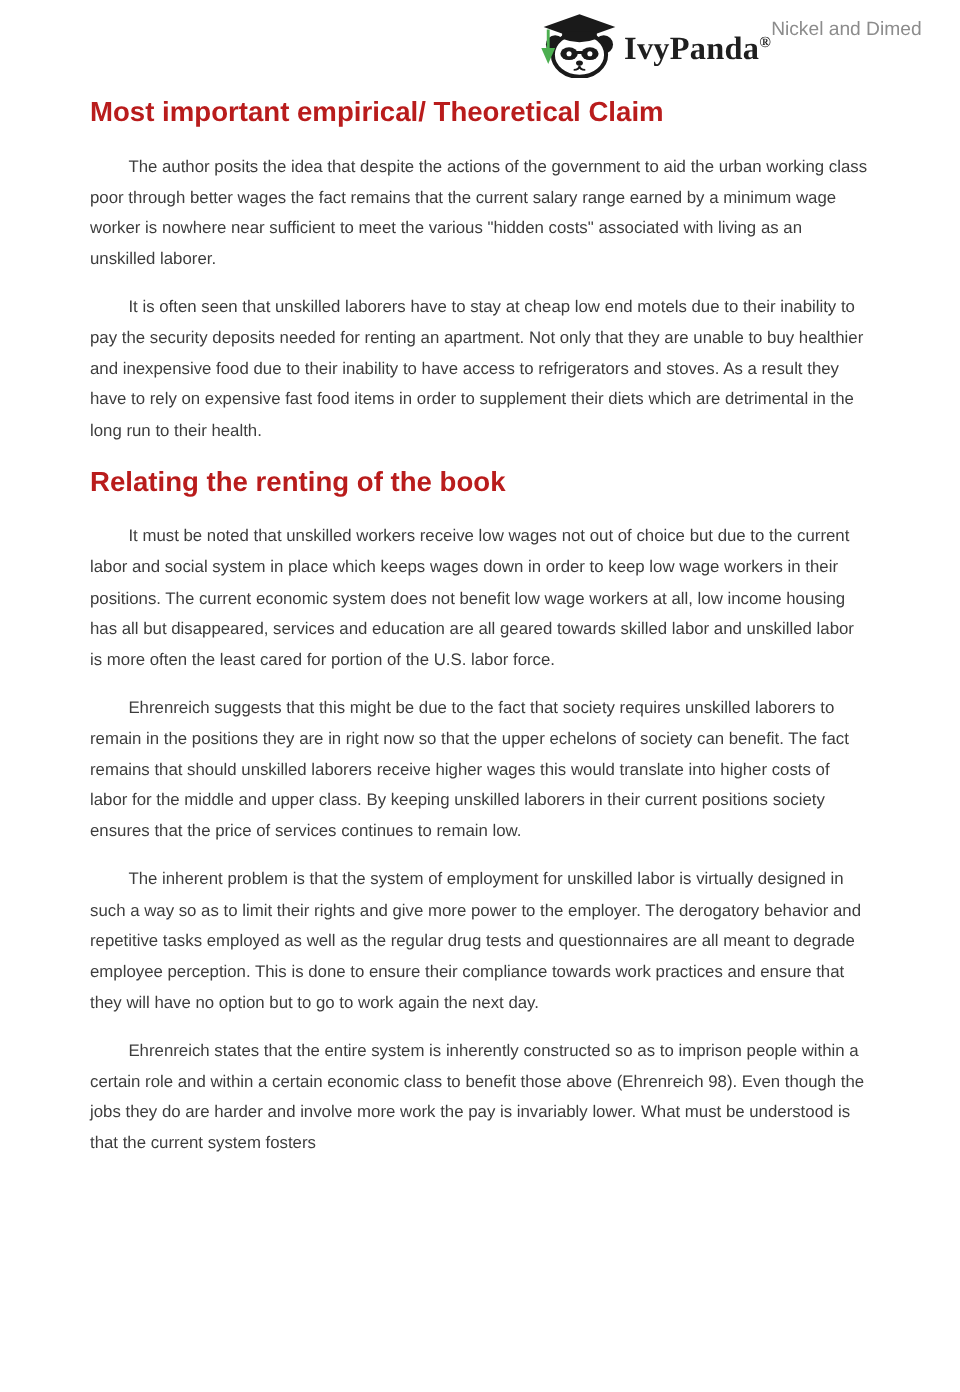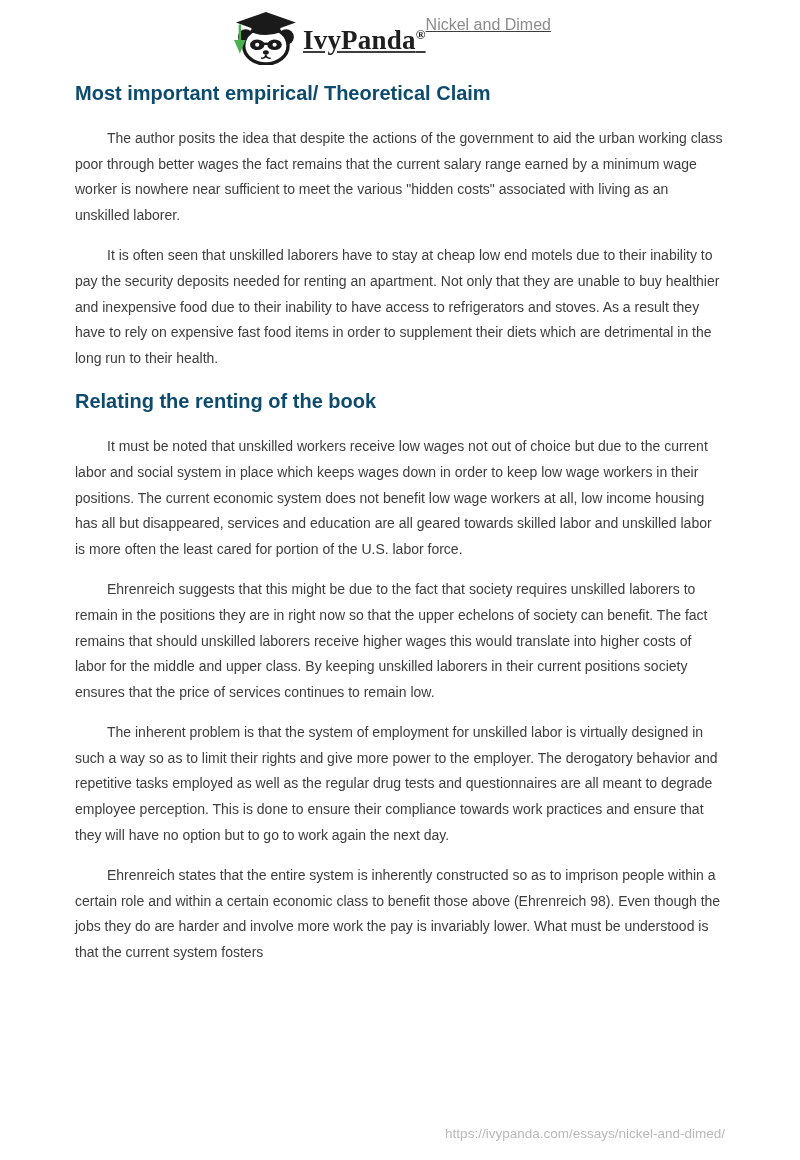--- a/index.html
+++ b/index.html
@@ -15,24 +15,23 @@
   .page {
     width: 800px;
     height: 1160px;
     position: relative;
     background: #ffffff;
   }
   
   .header {
     display: flex;
     align-items: flex-start;
-    justify-content: center;
+    justify-content: flex-end;
     padding: 8px 32px 0 12px;
     height: 64px;
-    text-decoration: underline;
   }
   .brand {
     display: flex;
     align-items: center;
     gap: 6px;
     cursor: pointer;
   }
   .logo-icon { width: 68px; height: 54px; display: block; }
   .brand-name {
     font-family: "Liberation Serif", serif;
@@ -49,23 +48,23 @@
   .doc-title {
     font-size: 16px;
     color: #8c8c8c;
     margin-top: 8px;
   }
   
   .content {
     padding: 0 75px;
   }
   .section-heading {
-    font-size: 20px;
+    font-size: 23px;
     font-weight: 700;
-    color: #0c4a6e;
+    color: #b91c1c;
     line-height: 30px;
     margin-top: 14px;
     margin-bottom: 18px;
   }
   .para {
     font-size: 14px;
     line-height: 25.6px;
     color: #3d3d3d;
     text-indent: 32px;
     text-align: left;
@@ -129,17 +128,14 @@
     <div class="section">
       <h2 class="section-heading">Relating the renting of the book</h2>
       <p class="para">It must be noted that unskilled workers receive low wages not out of choice but due to the current labor and social system in place which keeps wages down in order to keep low wage workers in their positions. The current economic system does not benefit low wage workers at all, low income housing has all but disappeared, services and education are all geared towards skilled labor and unskilled labor is more often the least cared for portion of the U.S. labor force.</p>
       <p class="para">Ehrenreich suggests that this might be due to the fact that society requires unskilled laborers to remain in the positions they are in right now so that the upper echelons of society can benefit. The fact remains that should unskilled laborers receive higher wages this would translate into higher costs of labor for the middle and upper class. By keeping unskilled laborers in their current positions society ensures that the price of services continues to remain low.</p>
       <p class="para">The inherent problem is that the system of employment for unskilled labor is virtually designed in such a way so as to limit their rights and give more power to the employer. The derogatory behavior and repetitive tasks employed as well as the regular drug tests and questionnaires are all meant to degrade employee perception. This is done to ensure their compliance towards work practices and ensure that they will have no option but to go to work again the next day.</p>
       <p class="para">Ehrenreich states that the entire system is inherently constructed so as to imprison people within a certain role and within a certain economic class to benefit those above (Ehrenreich 98). Even though the jobs they do are harder and involve more work the pay is invariably lower. What must be understood is that the current system fosters</p>
     </div>
 
   </div>
 
-  <div class="footer">
-    <a class="footer-url" href="#">https://ivypanda.com/essays/nickel-and-dimed/</a>
-  </div>
 
 </div>
 
 </body></html>

